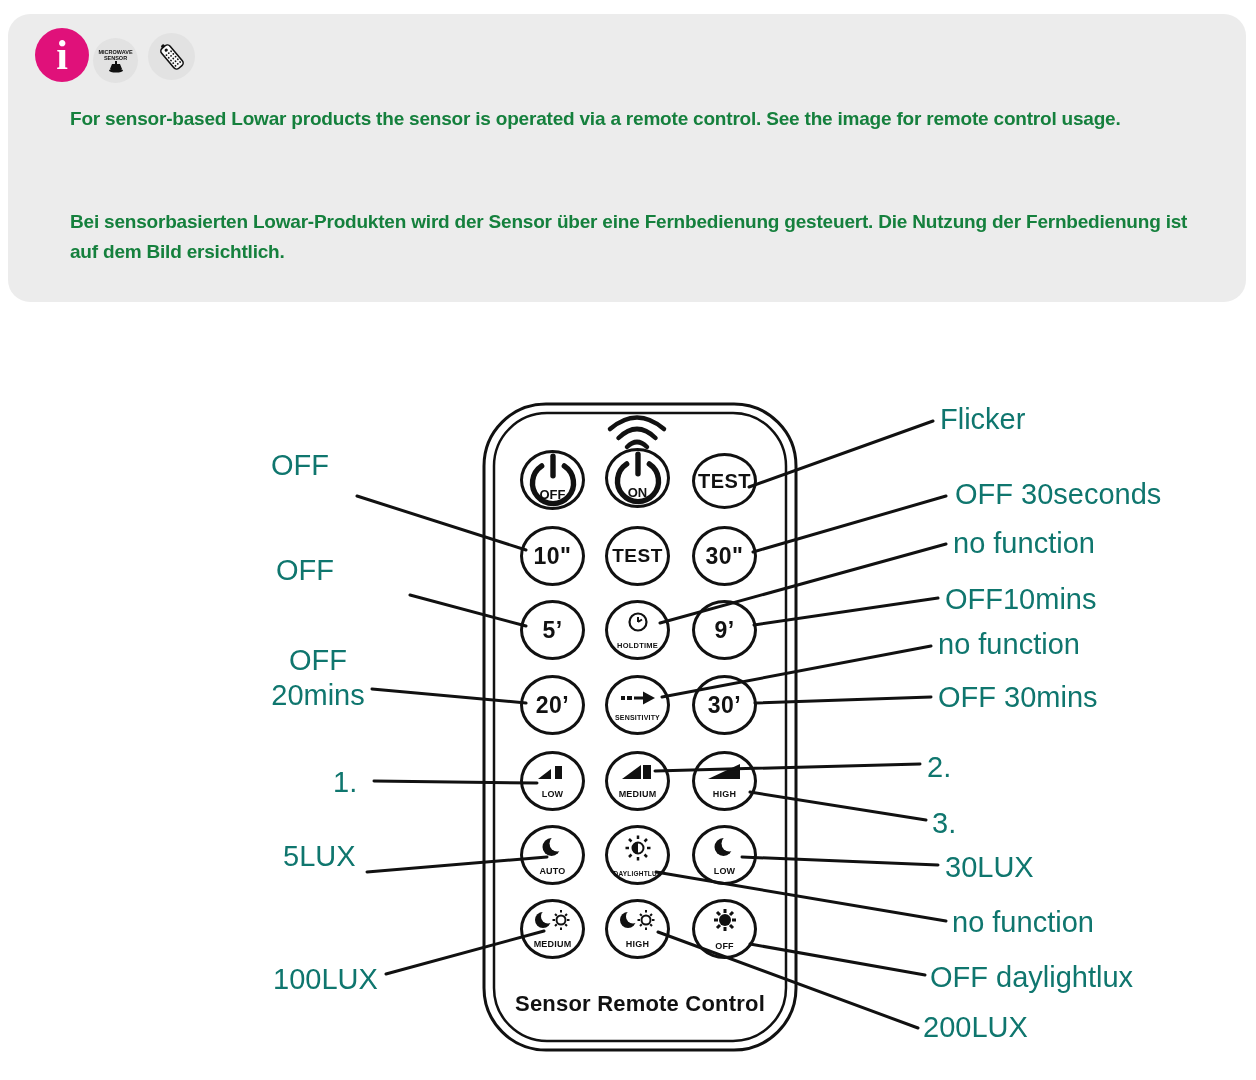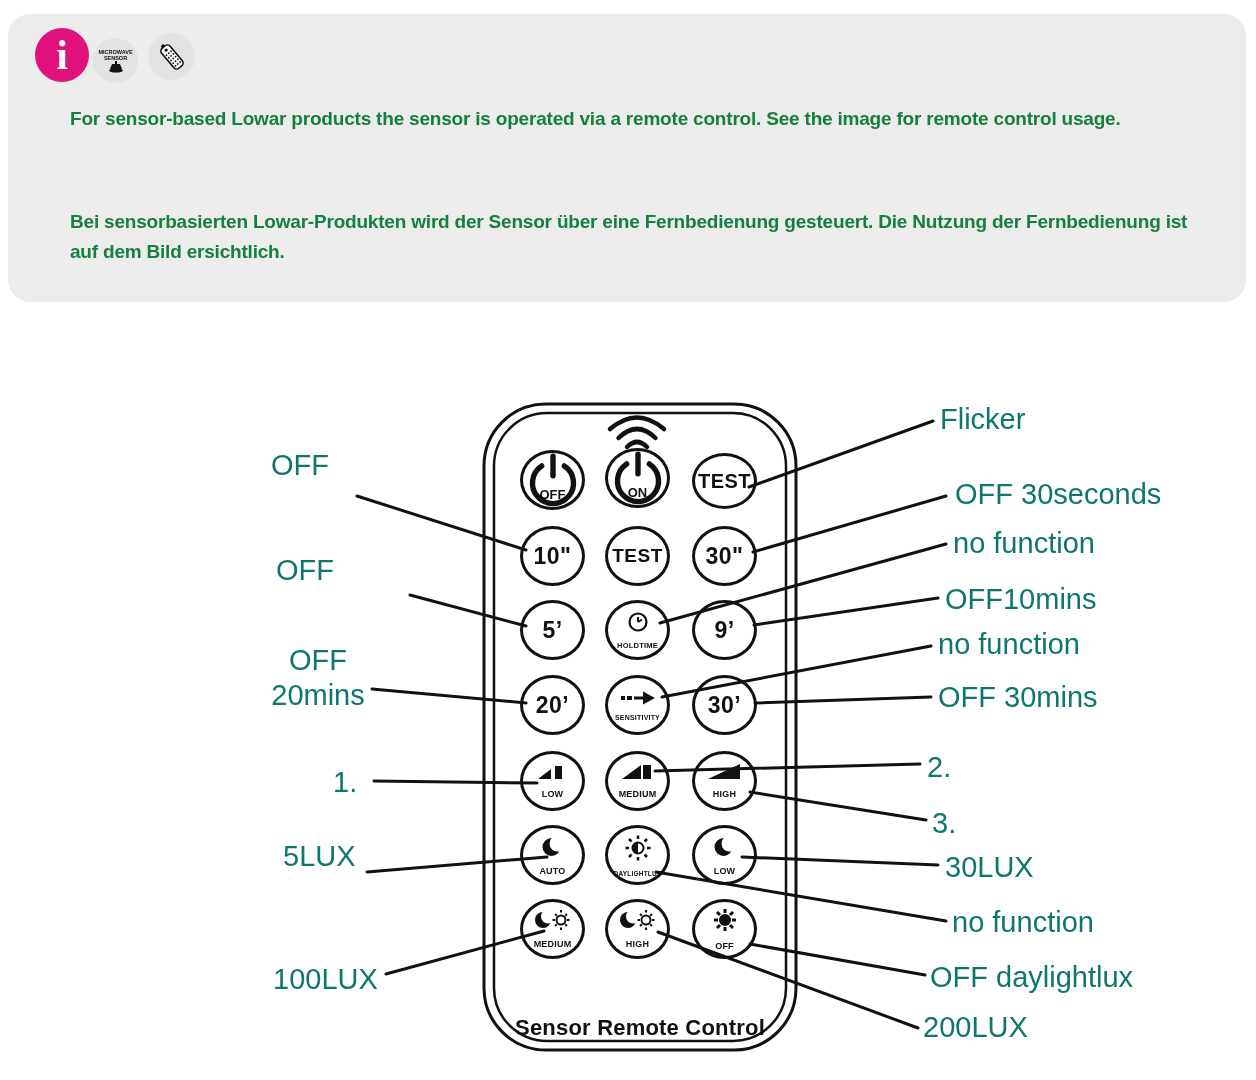--- a/index.html
+++ b/index.html
@@ -31,21 +31,21 @@
   .btn .cap{font-size:9px;font-weight:bold;color:#111;margin-top:8px;letter-spacing:0.2px;}
   .btn .cap.tiny{font-size:6.5px;}
   .btn .cap.small{font-size:7.5px;}
   .btn.power{position:absolute;}
   .btn.power svg{position:absolute;left:50%;top:50%;transform:translate(-50%,-50%);}
   .btn.power .plabel{position:absolute;left:0;right:0;top:34px;text-align:center;
     font-size:13px;font-weight:bold;color:#111;}
   .lbl{position:absolute;font-size:29px;color:#0f766e;white-space:nowrap;z-index:4;}
   .lbl-2{text-align:center;line-height:35px;width:160px;}
   .rc-title{position:absolute;left:484px;top:991px;width:312px;text-align:center;
-    font-size:22px;font-weight:bold;color:#111;letter-spacing:0.2px;z-index:2;margin-top:24px;}
+    font-size:22px;font-weight:bold;color:#111;letter-spacing:0.2px;z-index:2;}
   svg{display:block;}
 </style>
 </head>
 <body>
 
 <div class="info-box">
   <div class="badge pink">
     <span>i</span>
   </div>
   <div class="badge gray mw">

